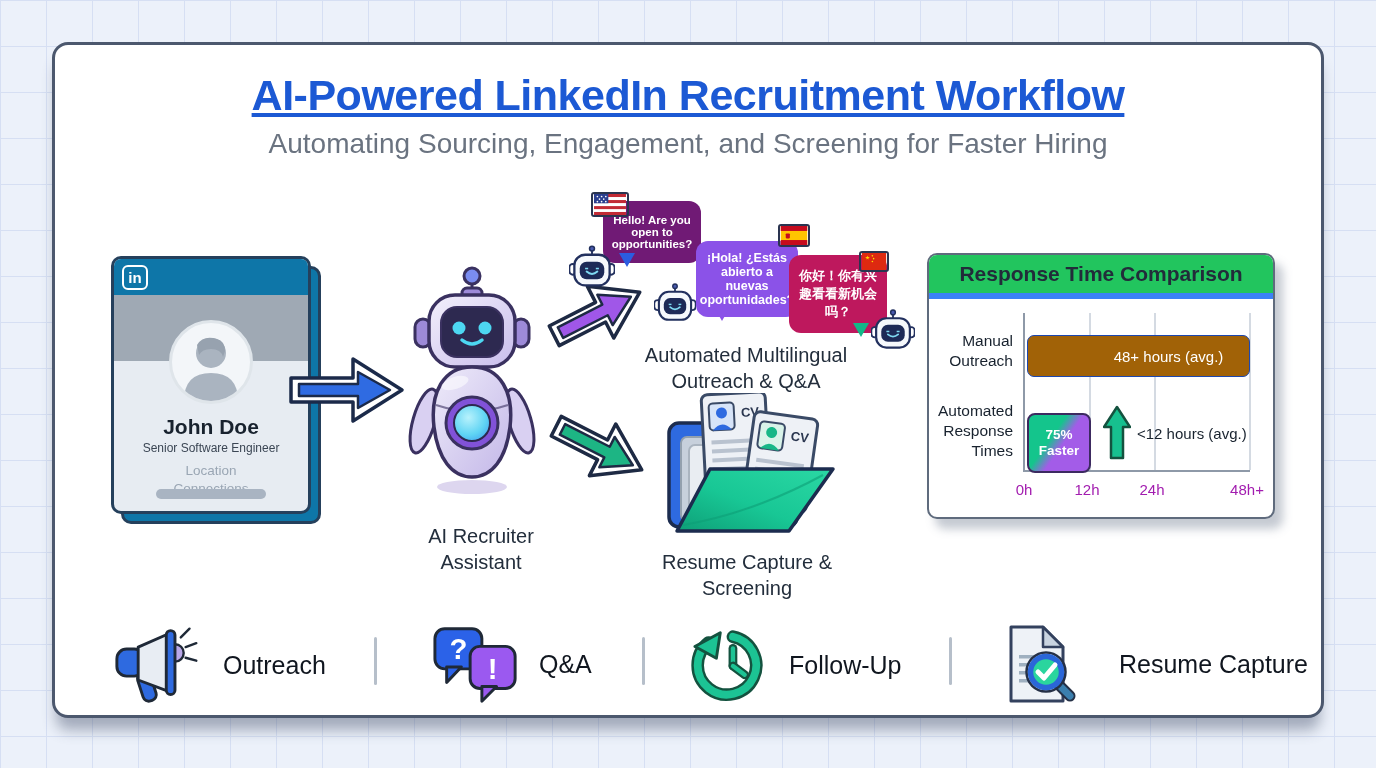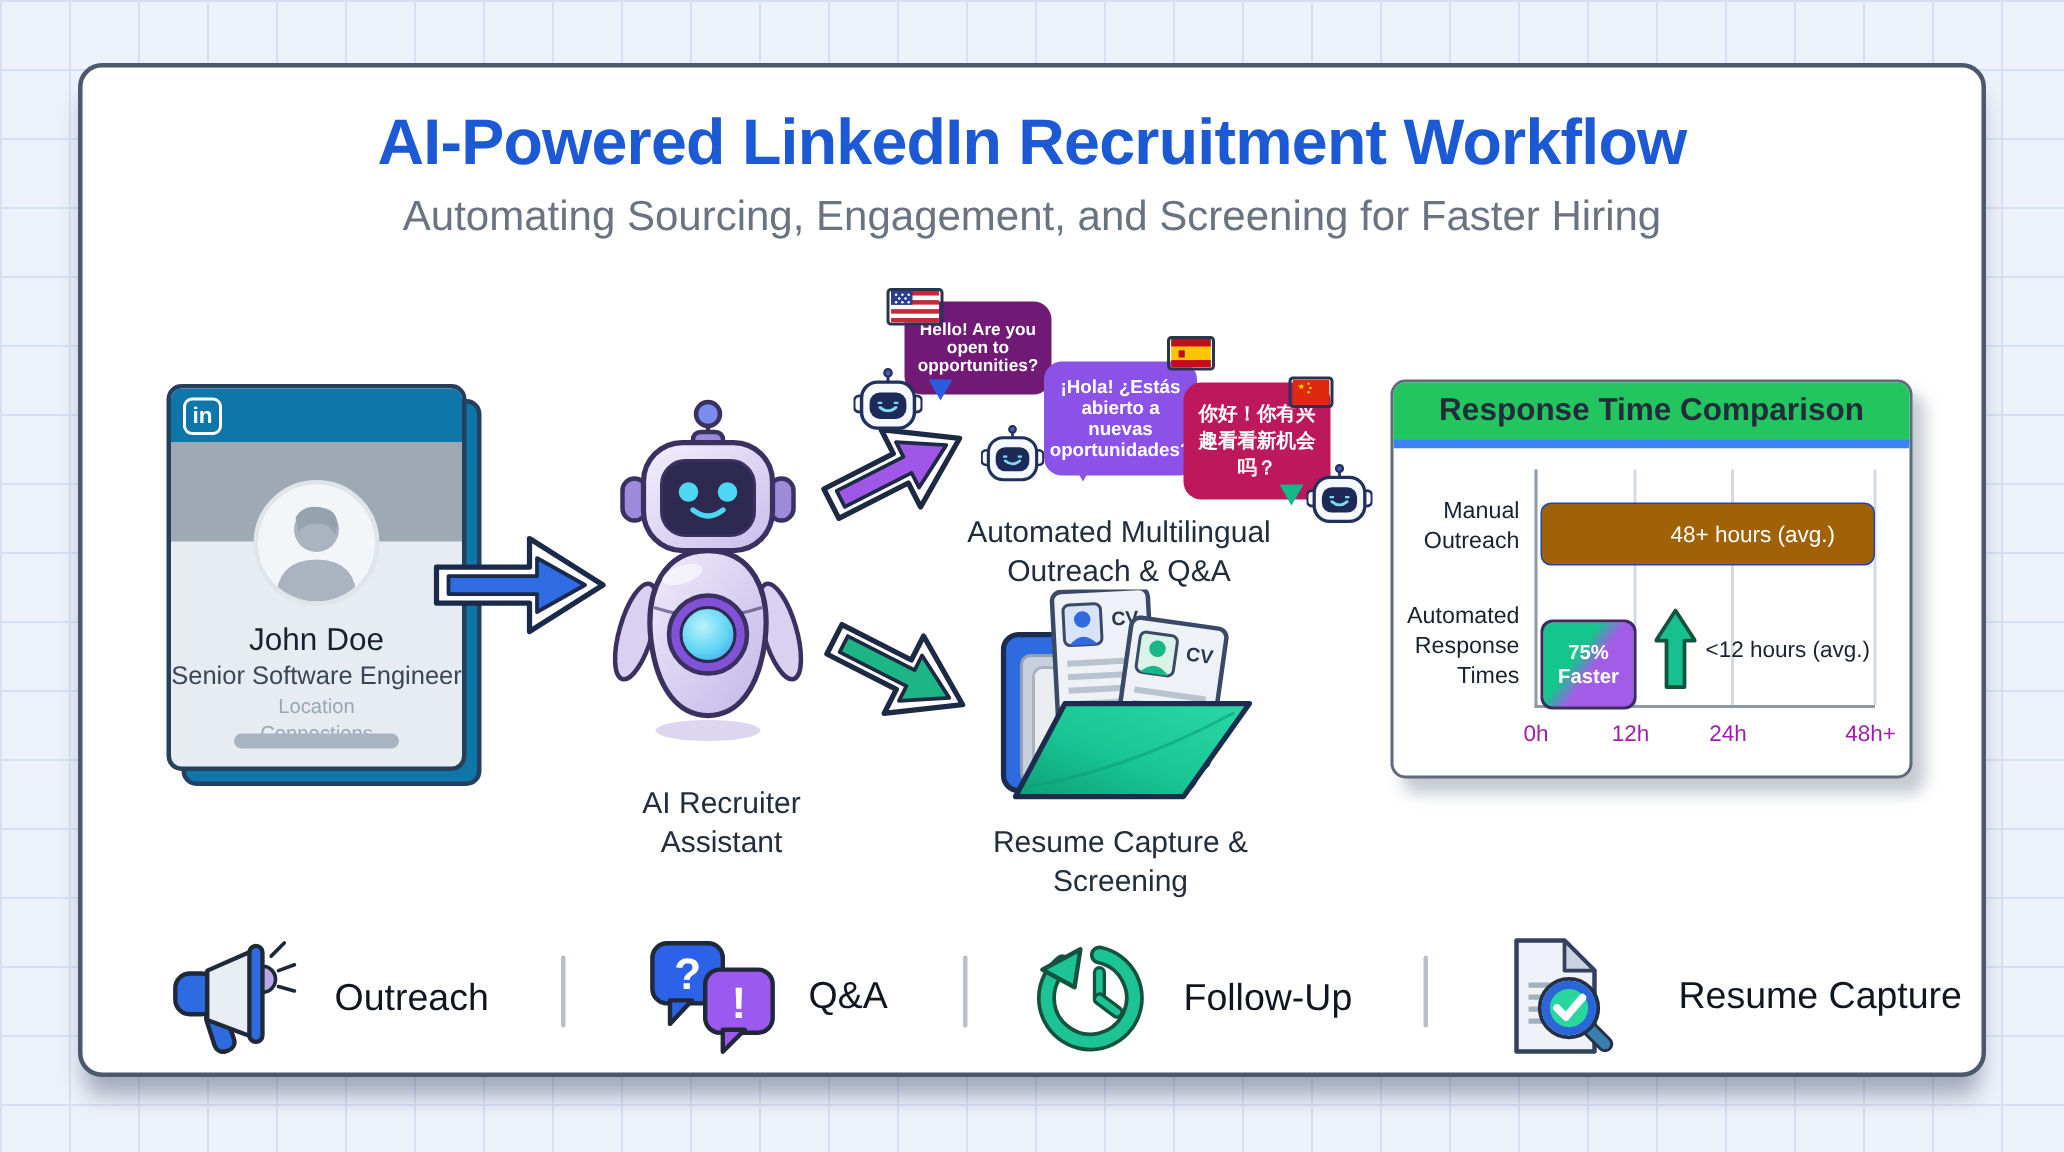--- a/index.html
+++ b/index.html
@@ -15,41 +15,41 @@
   }
   .canvas-card {
     position:absolute; left:52px; top:42px; width:1272px; height:676px;
     background:#ffffff; border:3px solid #4c586e; border-radius:16px;
     box-shadow:0 16px 14px -4px rgba(73,85,110,0.45);
   }
   .abs { position:absolute; }
 
   
   .title { left:0; right:0; top:26px; text-align:center;
-    font-size:43px; font-weight:800; color:#1c59d4; letter-spacing:-0.5px; }
+    font-size:43px; font-weight:800; color:#1c59d4; letter-spacing:-0.5px;text-decoration:underline; }
   .subtitle { left:0; right:0; top:83px; text-align:center;
     font-size:28px; font-weight:400; color:#6a7380; }
 
   
   .profile-back { left:66px; top:221px; width:200px; height:258px;
     background:#0e76a8; border:3px solid #25405c; border-radius:10px; }
   .profile-card { left:56px; top:211px; width:200px; height:258px;
     background:#e7ecf2; border:3px solid #25405c; border-radius:10px; overflow:hidden; }
   .profile-header { position:absolute; left:0; top:0; right:0; height:36px; background:#0e76a8; }
   .li-logo { position:absolute; left:8px; top:6px; width:26px; height:25px;
     border:2px solid #fff; border-radius:6px; color:#fff; font-weight:700; font-size:15px;
     display:flex; align-items:center; justify-content:center; }
   .profile-banner { position:absolute; left:0; top:36px; right:0; height:66px; background:#9fa9b4; }
   .profile-avatar { position:absolute; left:50%; top:61px; transform:translateX(-50%);
     width:84px; height:84px; border-radius:50%; background:#f3f6f9; border:3px solid #dfe5ea;
     display:flex; align-items:center; justify-content:center; overflow:hidden; }
   .profile-name { position:absolute; left:0; right:0; top:156px; text-align:center;
-    font-size:21px; font-weight:400; color:#18222e; }
+    font-size:21px; font-weight:700; color:#18222e; }
   .profile-job { position:absolute; left:0; right:0; top:182px; text-align:center;
-    font-size:17px; font-weight:400; color:#3b4654; }
+    font-size:12px; font-weight:400; color:#3b4654; }
   .profile-loc { position:absolute; left:0; right:0; top:204px; text-align:center;
     font-size:13.5px; color:#9aa6b4; }
   .profile-conn { position:absolute; left:0; right:0; top:222px; text-align:center;
     font-size:13.5px; color:#9aa6b4; }
   .profile-pill { position:absolute; left:50%; bottom:12px; transform:translateX(-50%);
     width:110px; height:10px; border-radius:5px; background:#a9b4c2; }
 
   
   .arrow-blue   { left:231px; top:306px; }
   .arrow-purple { left:490px; top:232px; transform:rotate(-27deg); }

